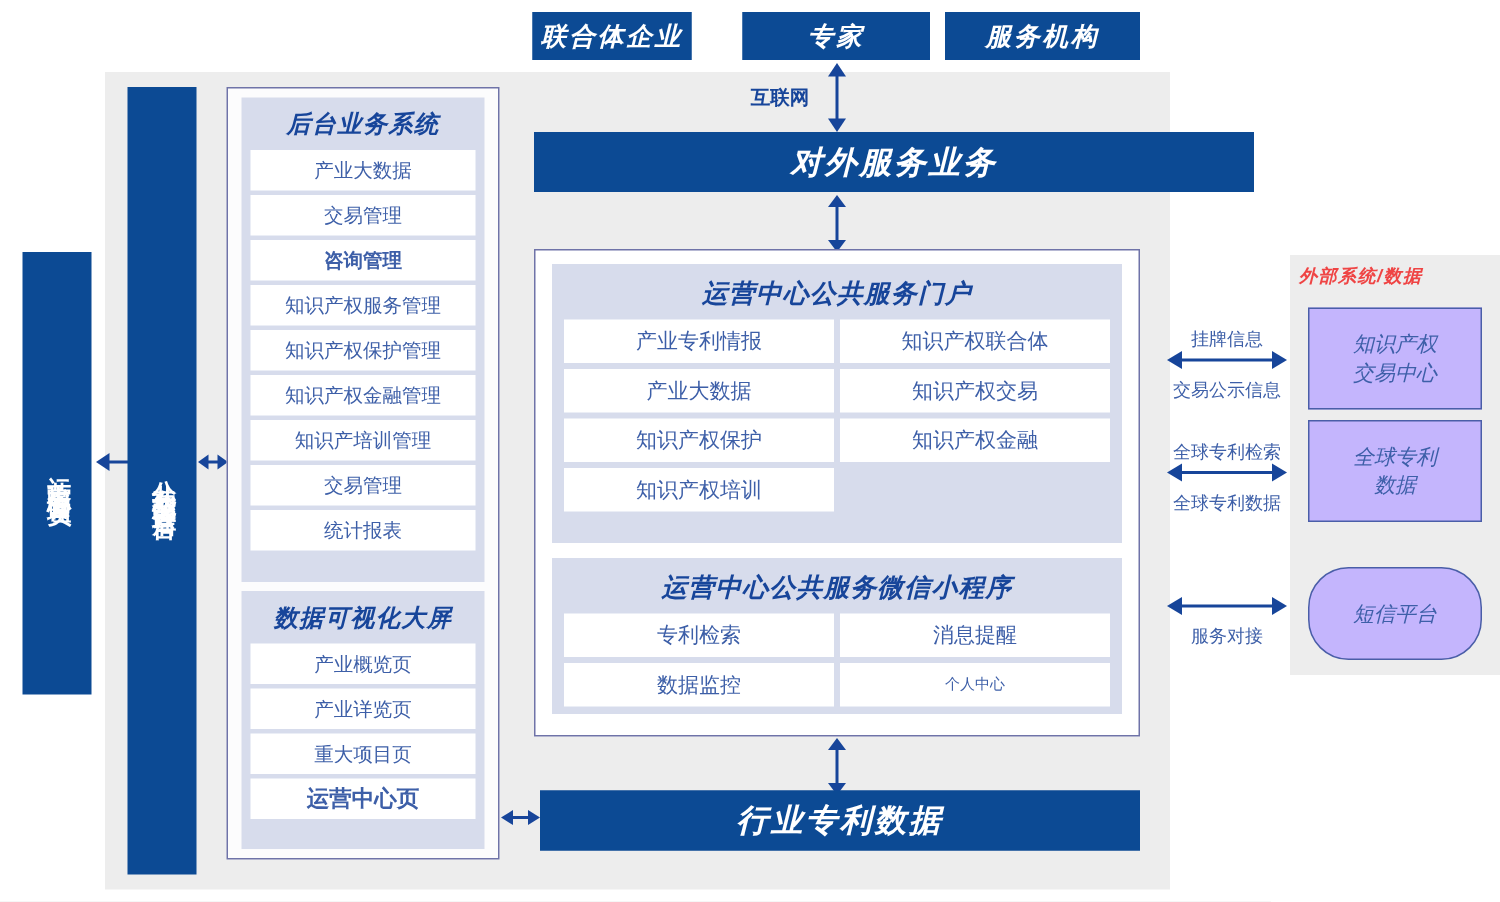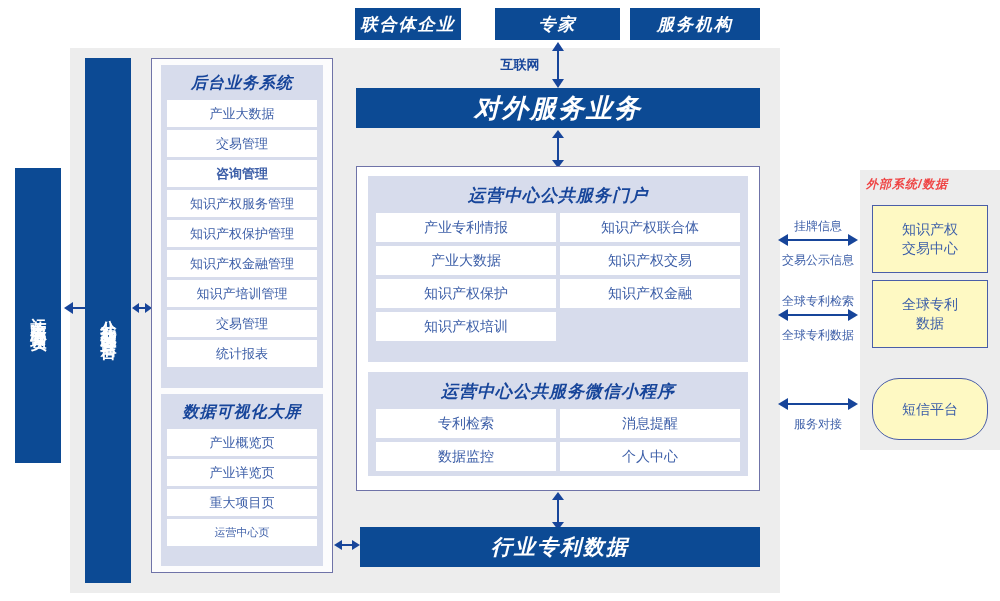--- a/index.html
+++ b/index.html
@@ -102,28 +102,29 @@
     position:absolute;
     color:#ef4444;
     font-weight:bold;
     font-style:italic;
     font-size:12px;
     letter-spacing:1px;
     white-space:nowrap;
   }
   .ext-box{
     position:absolute;
-    background:#fef9c3;
+    background:#c4b5fd;
     border:1px solid #4a5ea8;
     box-sizing:border-box;
     color:#3d5fa8;
     font-size:14px;
     display:flex;align-items:center;justify-content:center;
     text-align:center;
     line-height:1.35;
+    font-style:italic;
   }
 
   
   .arrow{position:absolute;}
   .arrow svg{display:block;}
   .arrow-label{
     position:absolute;
     color:#3d5fa8;
     font-size:12px;
     white-space:nowrap;
@@ -149,21 +150,21 @@
 
   <div class="arrow" style="left:550px;top:42px;">
     <svg width="16" height="46" viewBox="0 0 16 46">
       <line x1="8" y1="6" x2="8" y2="40" stroke="#17459a" stroke-width="2"></line>
       <polygon points="8,0 2,9 14,9" fill="#17459a"></polygon>
       <polygon points="8,46 2,37 14,37" fill="#17459a"></polygon>
     </svg>
   </div>
   <div class="arrow-label" style="left:490px;top:56px;width:60px;font-weight:bold;color:#17459a;font-size:13px;">互联网</div>
 
-  <div class="blue-bar" style="left:356px;top:88px;width:404px;height:40px;font-size:26px;">
+  <div class="blue-bar" style="left:356px;top:88px;width:480px;height:40px;font-size:21px;">
     <span>对外服务业务</span>
   </div>
 
   <div class="arrow" style="left:550px;top:130px;">
     <svg width="16" height="38" viewBox="0 0 16 38">
       <line x1="8" y1="5" x2="8" y2="33" stroke="#17459a" stroke-width="2"></line>
       <polygon points="8,0 2,8 14,8" fill="#17459a"></polygon>
       <polygon points="8,38 2,30 14,30" fill="#17459a"></polygon>
     </svg>
   </div>
@@ -208,21 +209,21 @@
       <div class="cell" style="height:27px;font-size:13px;">统计报表</div>
     </div>
   </div>
 
   <div class="group" style="left:161px;top:394px;width:162px;height:172px;">
     <div class="group-title" style="font-size:16px;padding-top:8px;padding-bottom:6px;">数据可视化大屏</div>
     <div style="padding:0 6px 6px 6px;">
       <div class="cell" style="height:27px;font-size:13px;margin-bottom:3px;">产业概览页</div>
       <div class="cell" style="height:27px;font-size:13px;margin-bottom:3px;">产业详览页</div>
       <div class="cell" style="height:27px;font-size:13px;margin-bottom:3px;">重大项目页</div>
-      <div class="cell" style="height:27px;font-size:11px;">运营中心页</div>
+      <div class="cell" style="height:27px;font-size:15px;font-weight:bold;">运营中心页</div>
     </div>
   </div>
 
   <div class="arrow" style="left:334px;top:537px;">
     <svg width="26" height="16" viewBox="0 0 26 16">
       <line x1="4" y1="8" x2="22" y2="8" stroke="#17459a" stroke-width="2"></line>
       <polygon points="0,8 8,3 8,13" fill="#17459a"></polygon>
       <polygon points="26,8 18,3 18,13" fill="#17459a"></polygon>
     </svg>
   </div>
@@ -241,21 +242,21 @@
       <div class="cell" style="height:29px;font-size:14px;">知识产权培训</div>
     </div>
   </div>
 
   <div class="group" style="left:368px;top:372px;width:380px;height:104px;">
     <div class="group-title" style="font-size:17px;padding-top:8px;padding-bottom:6px;">运营中心公共服务微信小程序</div>
     <div style="display:grid;grid-template-columns:1fr 1fr;gap:4px;padding:0 8px 8px 8px;">
       <div class="cell" style="height:29px;font-size:14px;">专利检索</div>
       <div class="cell" style="height:29px;font-size:14px;">消息提醒</div>
       <div class="cell" style="height:29px;font-size:14px;">数据监控</div>
-      <div class="cell" style="height:29px;font-size:14px;">个人中心</div>
+      <div class="cell" style="height:29px;font-size:10px;">个人中心</div>
     </div>
   </div>
 
   <div class="arrow" style="left:550px;top:492px;">
     <svg width="16" height="38" viewBox="0 0 16 38">
       <line x1="8" y1="5" x2="8" y2="33" stroke="#17459a" stroke-width="2"></line>
       <polygon points="8,0 2,8 14,8" fill="#17459a"></polygon>
       <polygon points="8,38 2,30 14,30" fill="#17459a"></polygon>
     </svg>
   </div>

